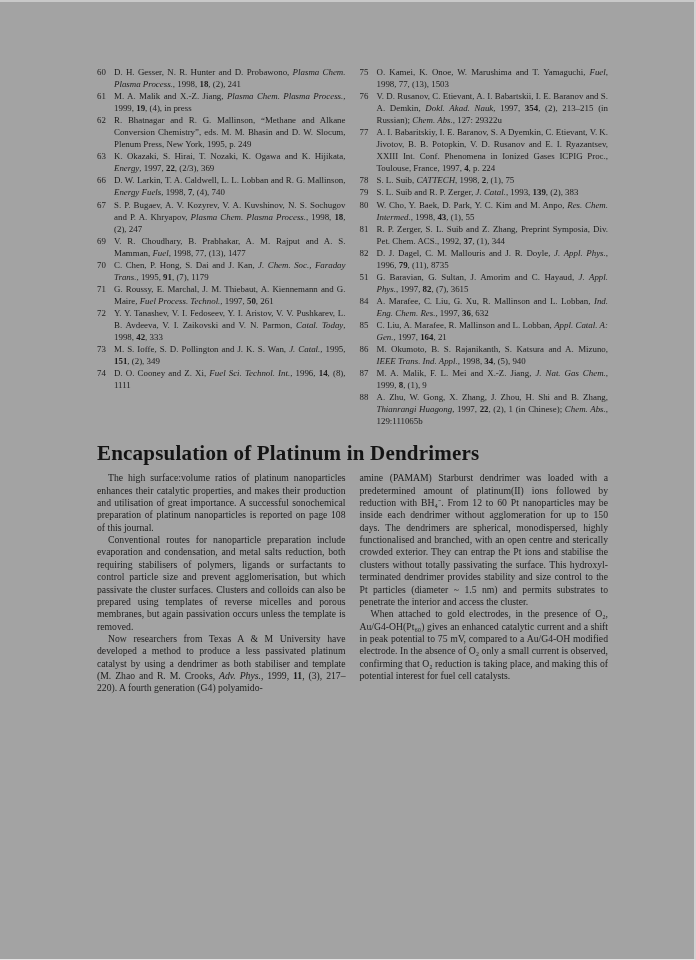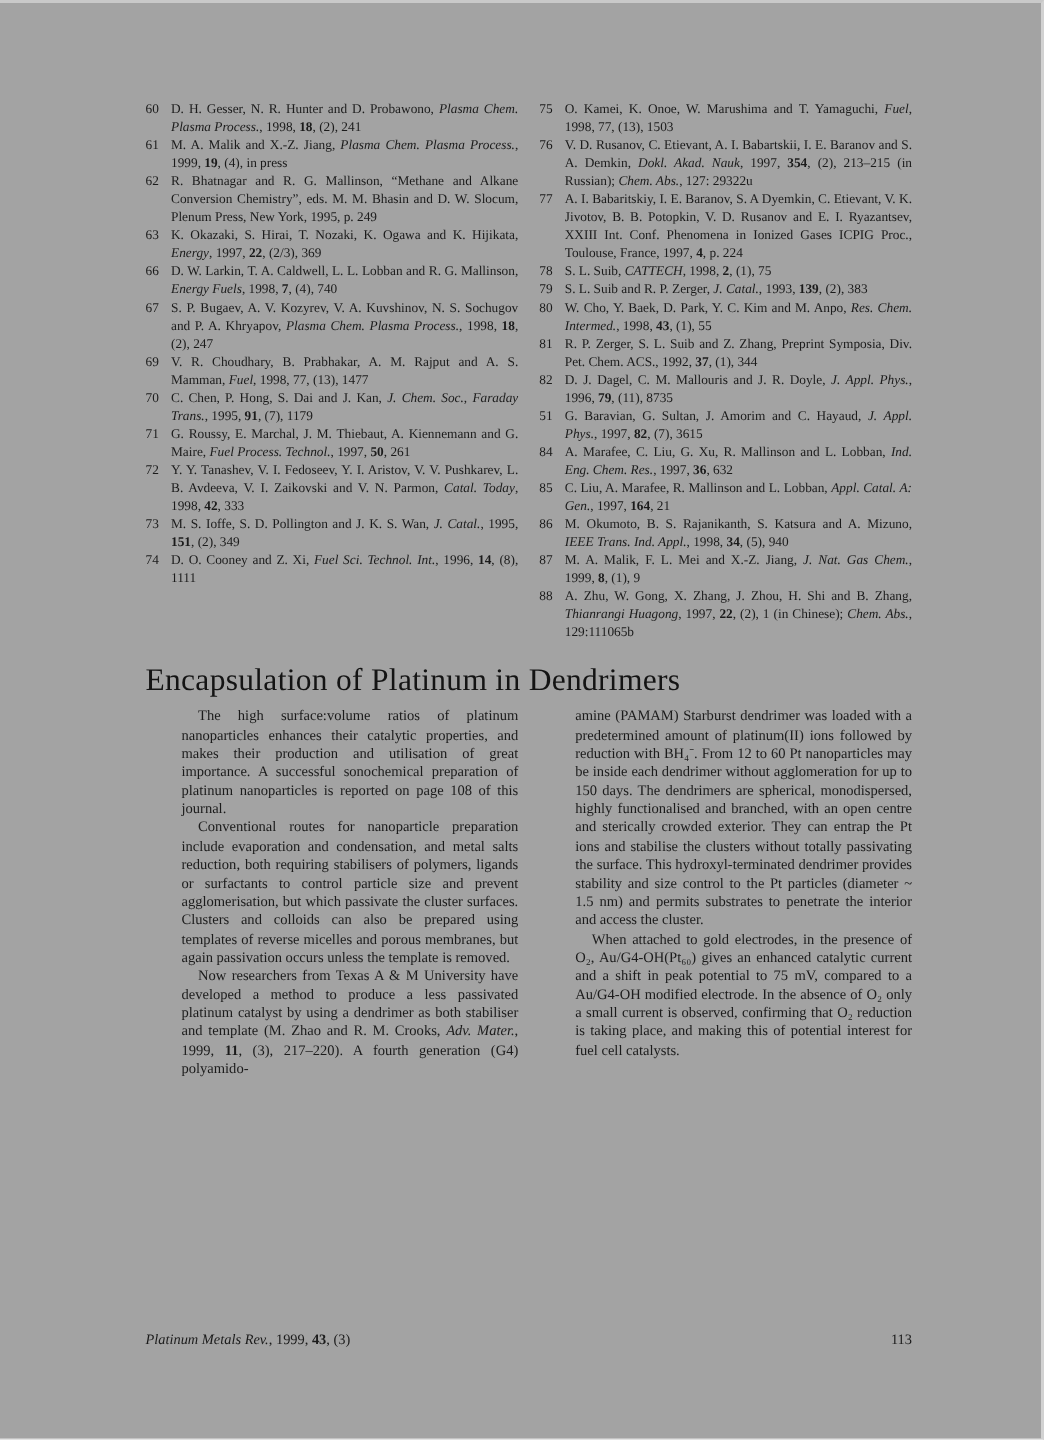--- a/index.html
+++ b/index.html
@@ -42,34 +42,33 @@
   }
   .ref-num {
     display: inline-block;
     width: 13px;
     text-indent: 0;
     margin-right: 4px;
   }
   .article-title {
     margin: 14px 0 6px 0;
     font-size: 21px;
-    font-weight: normal;
+    font-weight: bold;
     letter-spacing: 0.2px;
     color: #141414;
   }
   .article-columns {
     display: flex;
     gap: 14px;
   }
   .article-col {
     width: 248.5px;
     font-size: 9.7px;
     line-height: 12.35px;
     text-align: justify;
-    margin-left: 24px;
   }
   .article-col p {
     margin: 0;
     text-indent: 11px;
   }
   .article-col p.no-indent {
     text-indent: 0;
   }
   .footer {
     position: absolute;
@@ -125,27 +124,23 @@
           <div class="ref"><span class="ref-num">88</span><span class="ref-text">A. Zhu, W. Gong, X. Zhang, J. Zhou, H. Shi and B. Zhang, <i>Thianrangi Huagong</i>, 1997, <b>22</b>, (2), 1 (in Chinese); <i>Chem. Abs.</i>, 129:111065b</span></div>
         </div>
     </div>
 
     <h1 class="article-title">Encapsulation of Platinum in Dendrimers</h1>
 
     <div class="article-columns">
       <div class="article-col">
           <p class="">The high surface:volume ratios of platinum nanoparticles enhances their catalytic properties, and makes their production and utilisation of great importance. A successful sonochemical preparation of platinum nanoparticles is reported on page 108 of this journal.</p>
           <p class="">Conventional routes for nanoparticle preparation include evaporation and condensation, and metal salts reduction, both requiring stabilisers of polymers, ligands or surfactants to control particle size and prevent agglomerisation, but which passivate the cluster surfaces. Clusters and colloids can also be prepared using templates of reverse micelles and porous membranes, but again passivation occurs unless the template is removed.</p>
-          <p class="">Now researchers from Texas A &amp; M University have developed a method to produce a less passivated platinum catalyst by using a dendrimer as both stabiliser and template (M. Zhao and R. M. Crooks, <i>Adv. Mater.</i>, 1999, <b>11</b>, (3), 217–220). A fourth generation (G4) polyamido-</p>
+          <p class="">Now researchers from Texas A &amp; M University have developed a method to produce a less passivated platinum catalyst by using a dendrimer as both stabiliser and template (M. Zhao and R. M. Crooks, <i>Adv. Phys.</i>, 1999, <b>11</b>, (3), 217–220). A fourth generation (G4) polyamido-</p>
         </div>
       <div class="article-col">
           <p class="no-indent">amine (PAMAM) Starburst dendrimer was loaded with a predetermined amount of platinum(II) ions followed by reduction with BH₄⁻. From 12 to 60 Pt nanoparticles may be inside each dendrimer without agglomeration for up to 150 days. The dendrimers are spherical, monodispersed, highly functionalised and branched, with an open centre and sterically crowded exterior. They can entrap the Pt ions and stabilise the clusters without totally passivating the surface. This hydroxyl-terminated dendrimer provides stability and size control to the Pt particles (diameter ~ 1.5 nm) and permits substrates to penetrate the interior and access the cluster.</p>
           <p class="">When attached to gold electrodes, in the presence of O₂, Au/G4-OH(Pt₆₀) gives an enhanced catalytic current and a shift in peak potential to 75 mV, compared to a Au/G4-OH modified electrode. In the absence of O₂ only a small current is observed, confirming that O₂ reduction is taking place, and making this of potential interest for fuel cell catalysts.</p>
         </div>
     </div>
 
   </div>
 
-  <div class="footer">
-    <span class="journal-ref"><i>Platinum Metals Rev.</i>, 1999, <b>43</b>, (3)</span>
-    <span>113</span>
-  </div>
 </div>
 
 </body></html>

